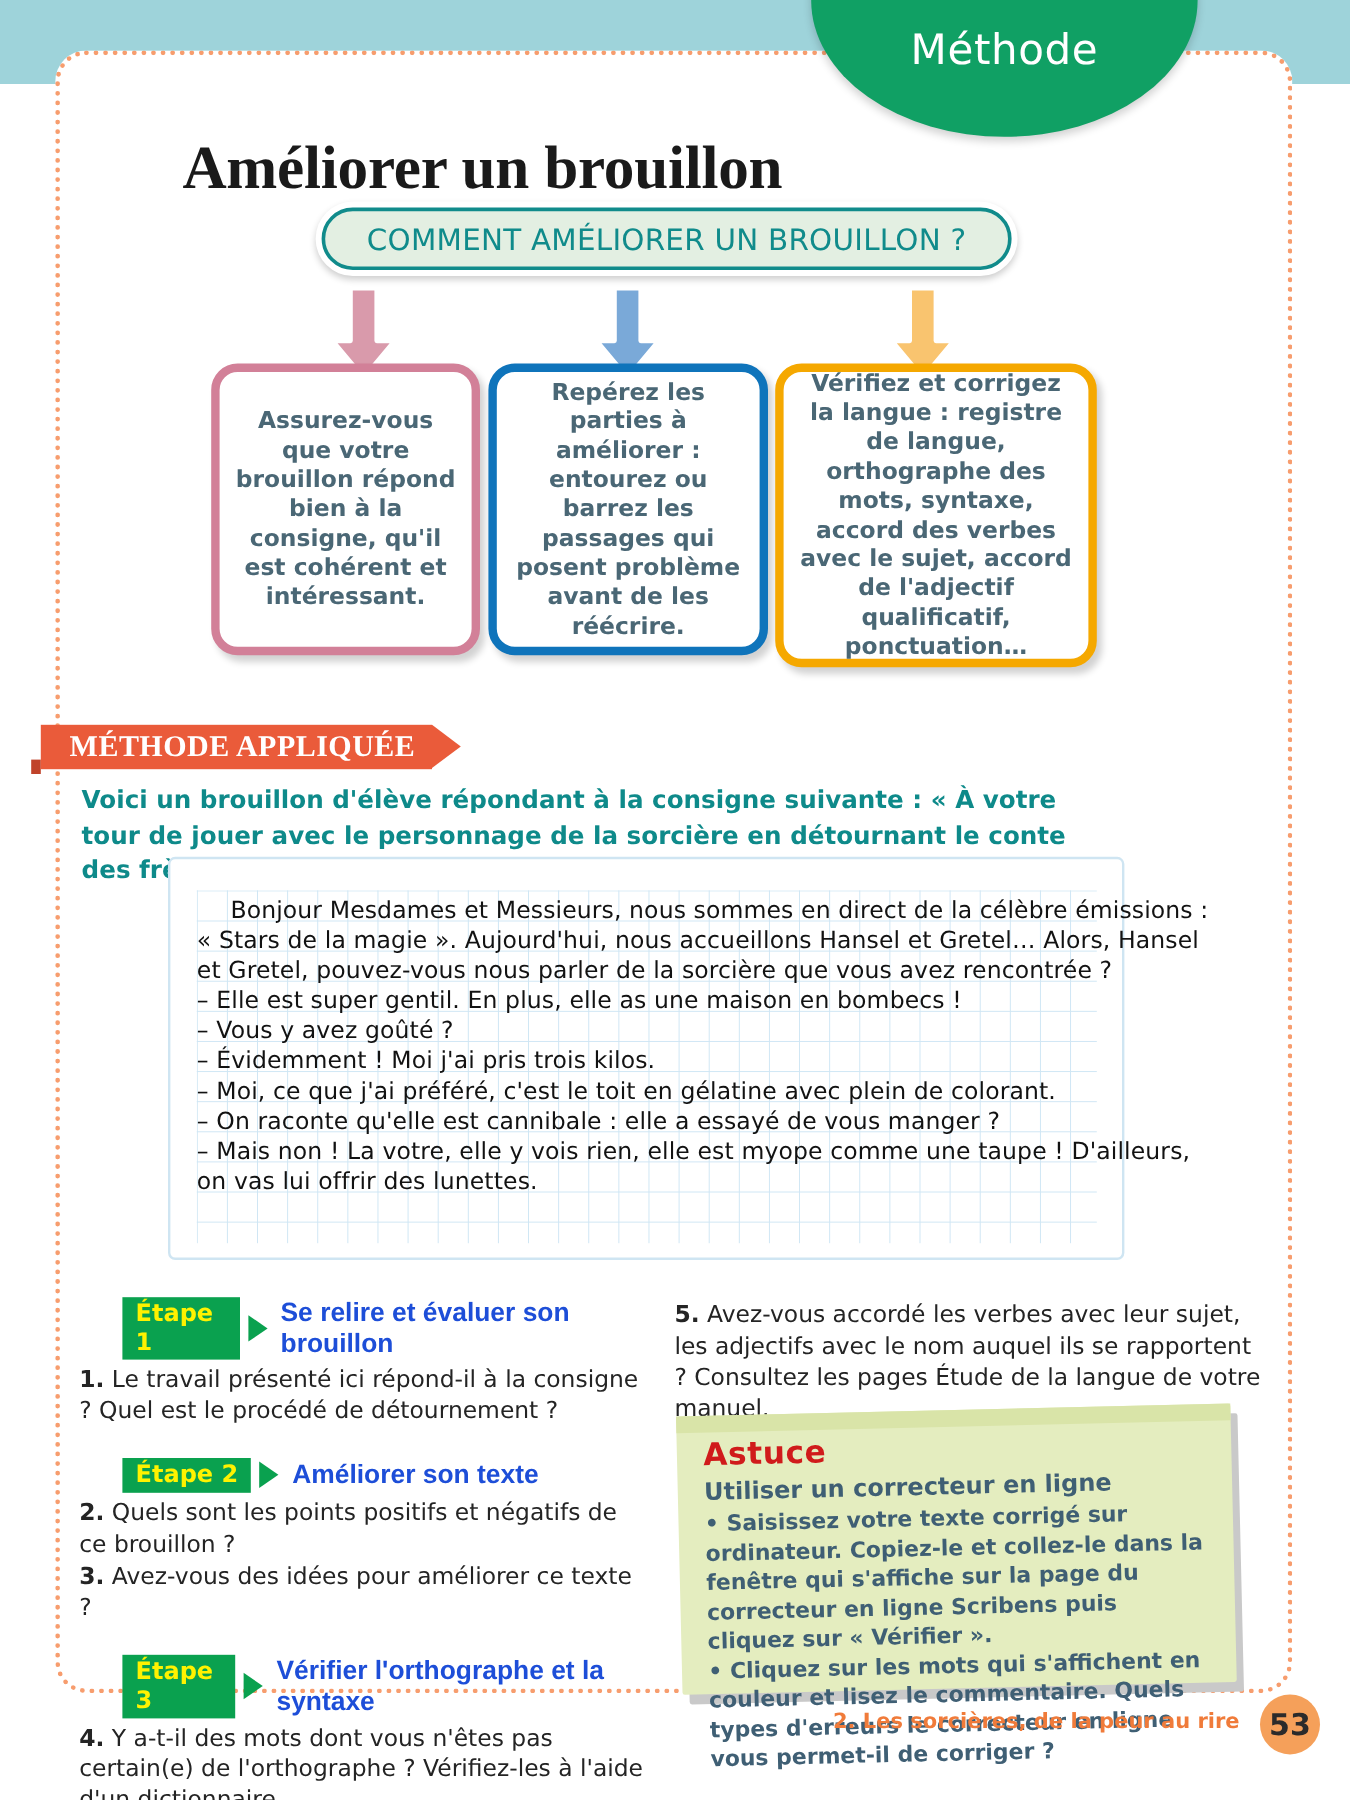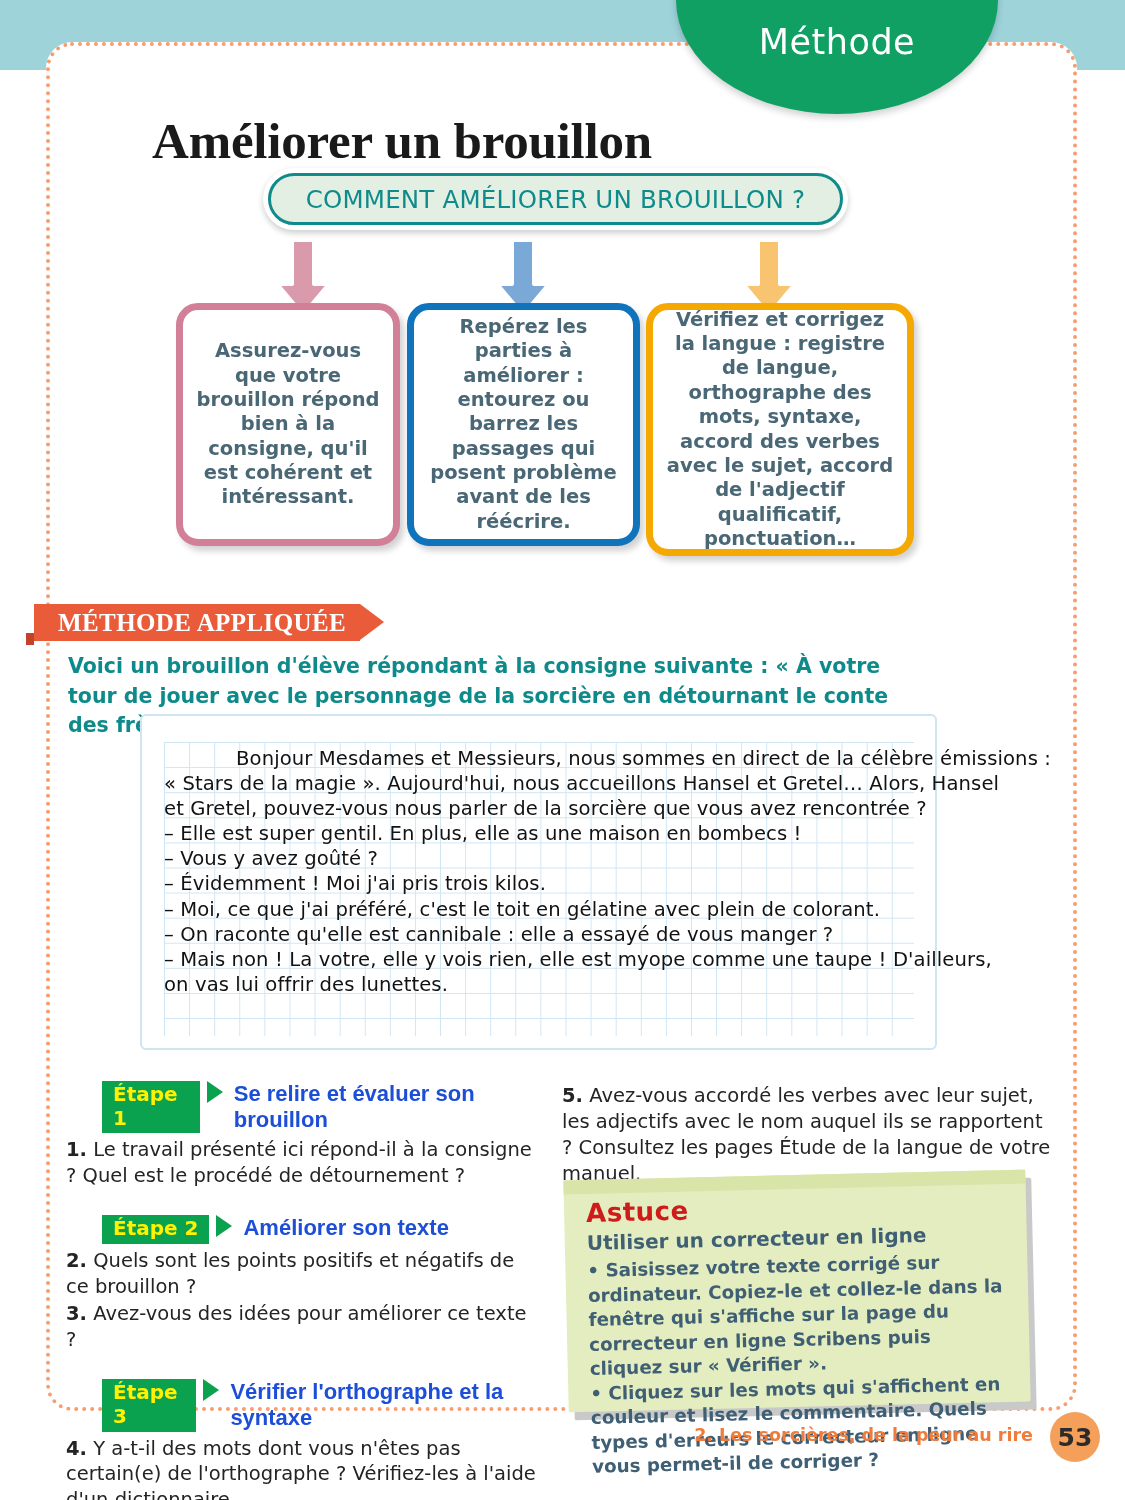--- a/index.html
+++ b/index.html
@@ -127,27 +127,27 @@
     background-size:25.1px 25.1px;
     background-position:0 0;
   }
   .draft-text{
     position:absolute;left:22px;top:30px;width:760px;
     font-family:"DejaVu Sans", sans-serif;
     font-size:19.6px;line-height:25.1px;color:#121212;
     letter-spacing:.1px;
   }
   .draft-text .ln{white-space:nowrap;}
-  .draft-text .ind{padding-left:72px;}
+  .draft-text .ind{padding-left:28px;}
 
   
   .col-left{position:absolute;left:66px;top:1081px;width:470px;}
   .col-right{position:absolute;left:562px;top:1081px;width:492px;}
 
-  .etape-row{display:flex;align-items:flex-start;margin-bottom:4px;padding-left:36px;}
+  .etape-row{display:flex;align-items:center;margin-bottom:4px;padding-left:36px;}
   .etape-badge{
     background:#0aa14f;color:#fff200;font-size:20px;font-weight:700;
     padding:2px 11px 3px 11px;line-height:1.18;
     font-family:"DejaVu Sans", sans-serif;
   }
   .etape-tri{
     width:0;height:0;margin-left:7px;margin-right:11px;
     border-top:11px solid transparent;border-bottom:11px solid transparent;
     border-left:16px solid #0aa14f;
   }

